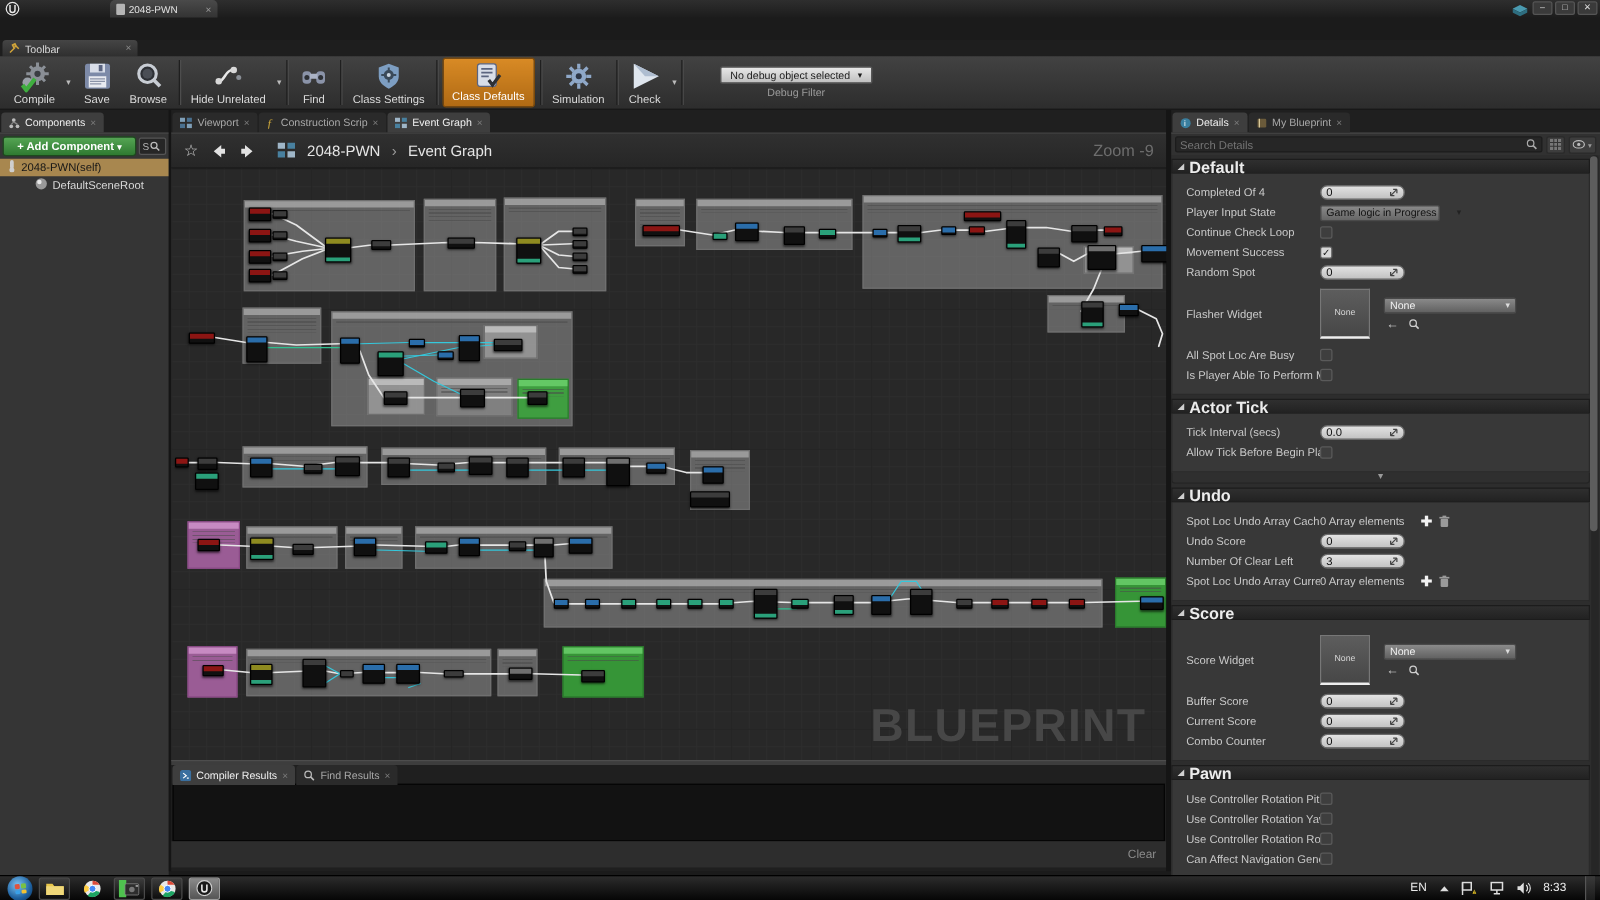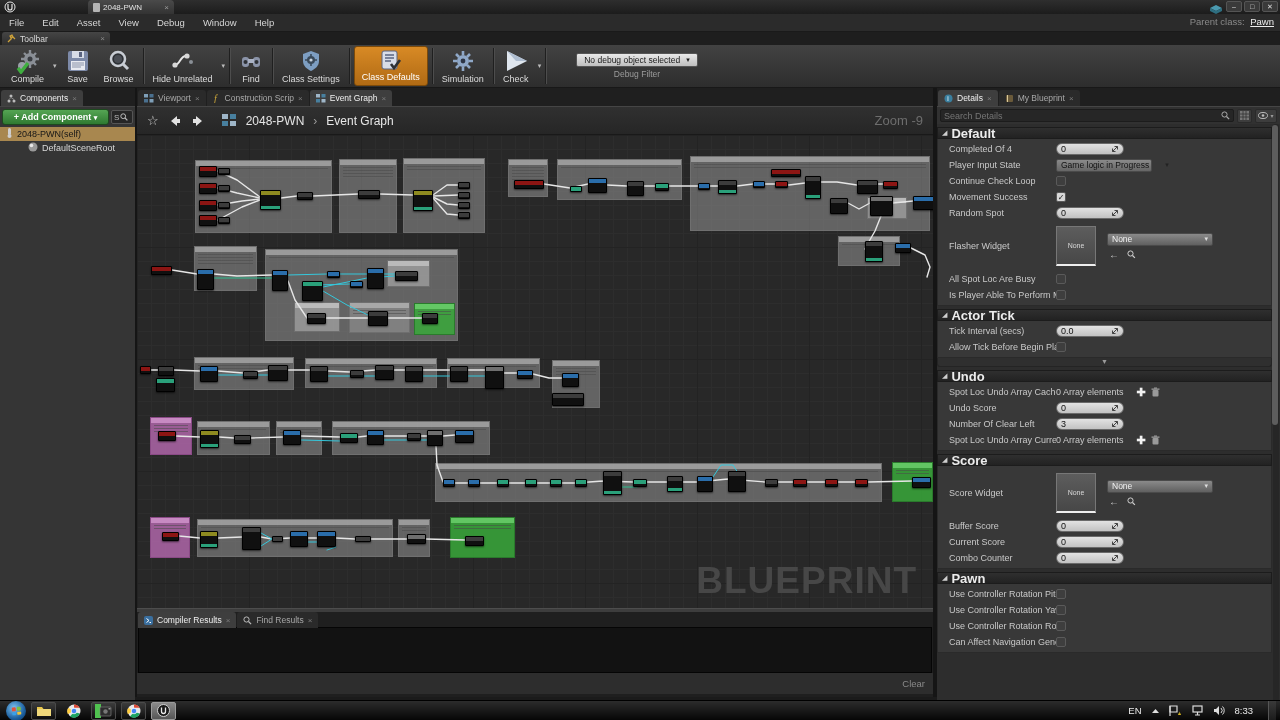--- a/index.html
+++ b/index.html
@@ -108,21 +108,21 @@
   
   .searchrow { height:18px; background:#313131; border-top:1px solid #454545; display:flex; align-items:center; gap:3px; padding:0 3px; }
   .searchbox { flex:1; height:13px; background:#262626; border:1px solid #1c1c1c; border-radius:2px; display:flex; align-items:center; padding:0 3px; }
   .searchbox input { flex:1; background:transparent; border:none; outline:none; color:#cfcfcf; font-size:9px; font-family:"Liberation Sans",sans-serif; }
   .sqbtn { width:15px; height:14px; background:#3d3d3d; border:1px solid #2a2a2a; border-radius:2px; display:flex; align-items:center; justify-content:center; }
   .dbody { position:relative; height:100%; background:#2d2d2d; overflow:hidden; padding-right:8px; }
   .sect { margin-top:3px; }
   .secthead { height:12px; background:linear-gradient(#2f2f2f,#222); border:1px solid #1c1c1c; display:flex; align-items:center; gap:4px; padding:0 4px; }
   .secthead .tri { color:#cfcfcf; font-size:7px; }
   .secthead .stitle { color:#ececec; font-size:13px; font-weight:bold; }
-  .sectbody { background:#383838; border:1px solid #2a2a2a; border-top:none; padding:2px 0; }
+  .sectbody { background:#383838; border:1px solid #2a2a2a; border-top:none; padding:7px 0; }
   .prow { display:flex; align-items:center; min-height:16px; padding-left:11px; }
   .prow.tall { min-height:50px; align-items:center; }
   .plabel { width:107px; font-size:9px; color:#c9c9c9; white-space:nowrap; overflow:hidden; flex-shrink:0; }
   .pval { display:flex; align-items:center; gap:5px; flex:1; }
   .spin { width:68px; height:12px; background:linear-gradient(#e2e2e2,#c2c2c2); border:1px solid #6a6a6a; border-radius:6px; display:flex; align-items:center; padding:0 4px; }
   .spin .sv { flex:1; font-size:9px; color:#111; }
   .dd { height:13px; border:1px solid #4a4a4a; border-radius:2px; display:flex; align-items:center; padding:0 4px; gap:16px; }
   .dd .dv { font-size:8.5px; flex:1; white-space:nowrap; }
   .dd-dark { background:linear-gradient(#8a8a8a,#666); } .dd-dark .dv { color:#121212; } .dd-dark .car { color:#222; font-size:7px; }
   .dd-light { background:linear-gradient(#e2e2e2,#c2c2c2); } .dd-light .dv { color:#111; } .dd-light .car { color:#333; font-size:7px; }
@@ -175,35 +175,20 @@
           <polygon points="6,6 12,3 12,6 6,9 0,6 0,3" fill="#2e6e80"></polygon>
         </svg>
     </div>
     <div class="winbtns">
       <div class="winbtn">–</div>
       <div class="winbtn">□</div>
       <div class="winbtn">✕</div>
     </div>
   </div>
 
-  <div class="menubar">
-    <div id="menuItems" style="display:flex;">
-        <span class="menu-item">File</span>
-        <span class="menu-item">Edit</span>
-        <span class="menu-item">Asset</span>
-        <span class="menu-item">View</span>
-        <span class="menu-item">Debug</span>
-        <span class="menu-item">Window</span>
-        <span class="menu-item">Help</span>
-      </div>
-    <div class="parentclass">
-      <span class="pl">Parent class:</span>
-      <span class="pv">Pawn</span>
-    </div>
-  </div>
 
   <div class="ttabstrip">
     <div class="ttab">
       <svg width="9" height="9" viewBox="0 0 9 9">
           <path d="M1 8L5 4M4 1l4 4M3 2l2-1 1 2-2 1z" stroke="#d0a43a" stroke-width="1.2" fill="none"></path>
         </svg>
       <span>Toolbar</span>
       <span class="x">×</span>
     </div>
   </div>

